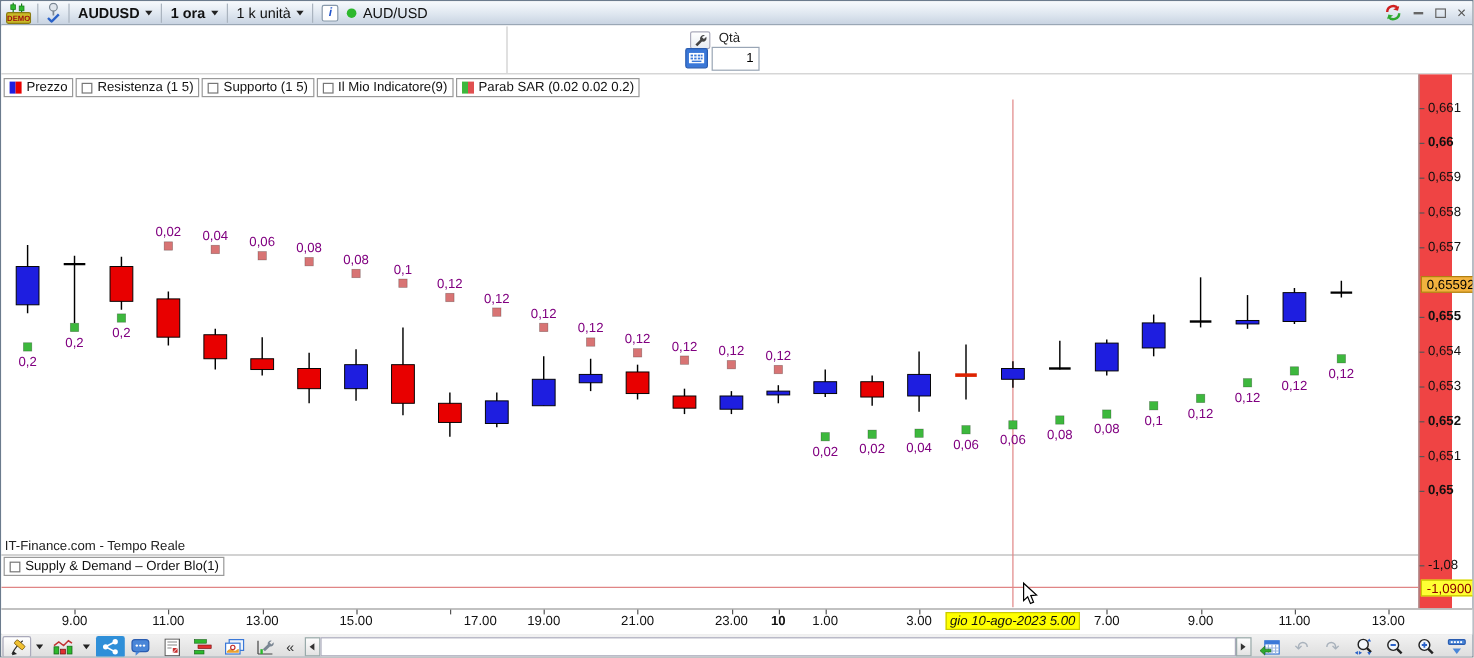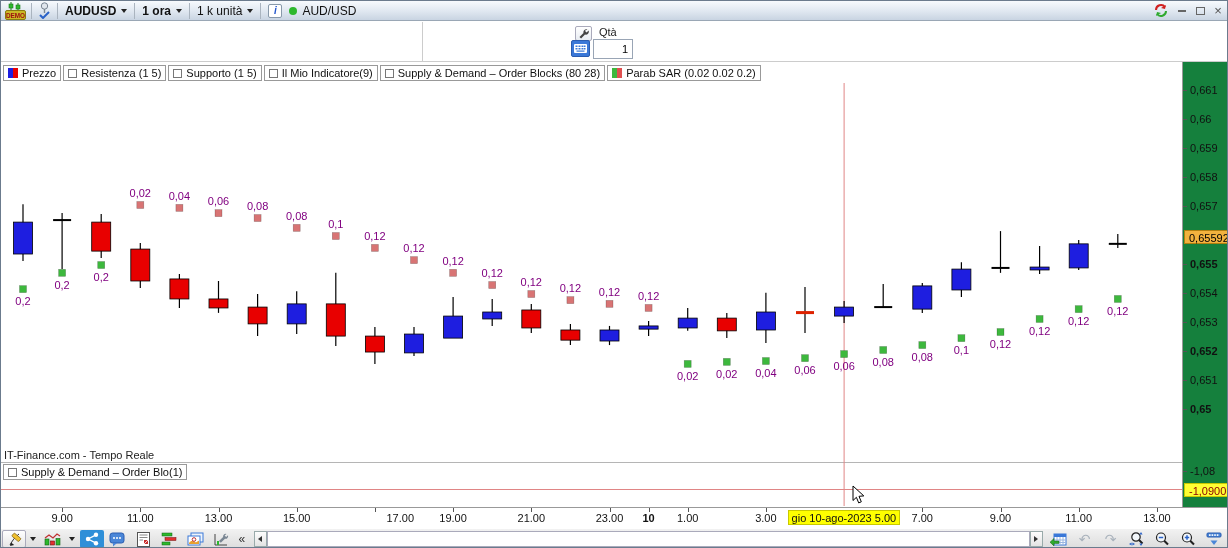--- a/index.html
+++ b/index.html
@@ -31,21 +31,21 @@
   #chart{position:absolute;left:0;top:60px;width:100%;height:467px;background:#fff;border-top:1px solid #ccc;}
   #legend-main{position:absolute;left:2px;top:3px;display:flex;gap:2px;z-index:11;}
   .chip{display:flex;align-items:center;gap:4px;border:1px solid #999;background:#fff;padding:1px 4px;height:16px;
     font-size:11px;color:#111;cursor:pointer;white-space:nowrap;}
   .chip .ck{width:9px;height:9px;border:1px solid #777;background:#fff;}
   .chip .ic2{width:10px;height:10px;display:flex;}
   .chip .ic2 i{flex:1;}
   #watermark{position:absolute;left:3px;top:387px;font-size:11px;color:#222;z-index:11;}
   #legend-lower{position:absolute;left:2px;top:402px;display:flex;z-index:11;align-items:center;}
   #sep-panels{position:absolute;left:0;top:400px;width:1181px;height:1px;background:#b5b5b5;}
-  #yaxis{position:absolute;left:1181px;top:0;width:47px;height:445px;border-left:1px solid #999;background:#15803d;z-index:10;cursor:n-resize;}
+  #yaxis{position:absolute;left:1181px;top:0;width:28px;height:445px;border-left:1px solid #999;background:#ef4444;z-index:10;cursor:n-resize;}
   .ylab{position:absolute;left:2px;height:12px;font-size:11px;color:#111;line-height:12px;white-space:nowrap;}
   .ylab:before{content:"";position:absolute;left:-2px;top:6px;width:4px;height:1px;background:#555;}
   .ylab span{padding-left:5px;}
   .ymark{position:absolute;left:1px;width:46px;height:14px;font-size:11px;line-height:14px;padding-left:4px;z-index:12;white-space:nowrap;}
   #xaxis{position:absolute;left:0;top:445px;width:1228px;height:22px;border-top:1px solid #999;background:#fff;z-index:10;cursor:e-resize;}
   .xlab{position:absolute;top:4px;width:64px;margin-left:-32px;text-align:center;font-size:11px;color:#111;white-space:nowrap;}
   .xtick{position:absolute;top:0;width:1px;height:4px;background:#555;}
   #date-marker{position:absolute;top:2px;height:15px;line-height:15px;background:#ffff00;border:1px solid #c9c900;
     font-size:11px;padding:0 3px;white-space:nowrap;z-index:13;color:#111;}
   #chart-svg{position:absolute;left:0;top:0;z-index:5;}
@@ -172,42 +172,38 @@
         </div>
         <div class="chip">
           <span class="ck"></span>
           <span>Supporto (1 5)</span>
         </div>
         <div class="chip">
           <span class="ck"></span>
           <span>Il Mio Indicatore(9)</span>
         </div>
         <div class="chip">
-          <span class="ck"></span>
-          <span>Supply &amp; Demand – Order Blocks (80 28)</span>
-        </div>
-        <div class="chip">
           <span class="ic2">
             <i style="background:#3db83d"></i>
             <i style="background:#e05050"></i>
           </span>
           <span>Parab SAR (0.02 0.02 0.2)</span>
         </div>
       </div>
     <div id="watermark">IT-Finance.com - Tempo Reale</div>
     <div id="sep-panels"></div>
     <div id="legend-lower">
         <div class="chip">
           <span class="ck"></span>
           <span>Supply &amp; Demand – Order Blo(1)</span>
         </div>
       </div>
     <div id="yaxis">
         <div class="ylab" style="top: 22px;"><span>0,661</span></div>
-        <div class="ylab" style="top: 51px; font-weight: normal;"><span>0,66</span></div>
+        <div class="ylab" style="top: 51px; font-weight: bold;"><span>0,66</span></div>
         <div class="ylab" style="top: 80px;"><span>0,659</span></div>
         <div class="ylab" style="top: 109px;"><span>0,658</span></div>
         <div class="ylab" style="top: 138px;"><span>0,657</span></div>
         <div class="ylab" style="top: 196px; font-weight: bold;"><span>0,655</span></div>
         <div class="ylab" style="top: 225px;"><span>0,654</span></div>
         <div class="ylab" style="top: 254px;"><span>0,653</span></div>
         <div class="ylab" style="top: 283px; font-weight: bold;"><span>0,652</span></div>
         <div class="ylab" style="top: 312px;"><span>0,651</span></div>
         <div class="ylab" style="top: 341px; font-weight: bold;"><span>0,65</span></div>
         <div class="ymark" style="top: 168.32px; background: rgb(242, 178, 62); border: 1px solid rgb(176, 127, 16);">0,65592</div>
@@ -238,21 +234,21 @@
         <div class="xtick" style="left: 764.9px;"></div>
         <div class="xlab" style="left: 764.9px;">3.00</div>
         <div class="xtick" style="left: 921.3px;"></div>
         <div class="xlab" style="left: 921.3px;">7.00</div>
         <div class="xtick" style="left: 999.5px;"></div>
         <div class="xlab" style="left: 999.5px;">9.00</div>
         <div class="xtick" style="left: 1077.7px;"></div>
         <div class="xlab" style="left: 1077.7px;">11.00</div>
         <div class="xtick" style="left: 1155.9px;"></div>
         <div class="xlab" style="left: 1155.9px;">13.00</div>
-        <div id="date-marker" style="left: 786.6px;">gio 10-ago-2023 5.00</div>
+        <div id="date-marker" style="left: 786.6px; font-style: italic;">gio 10-ago-2023 5.00</div>
       </div>
   </div>
 
   <svg id="chart-svg" width="1228" height="548">
       <line x1="843.1" y1="82" x2="843.1" y2="505" stroke="#e08585" stroke-width="1"></line>
       <line x1="0" y1="488.5" x2="1181" y2="488.5" stroke="#e08585" stroke-width="1"></line>
       <line x1="22" y1="203.13000000000085" x2="22" y2="259.96999999999974" stroke="#000" stroke-width="1.2"></line>
       <rect x="12.5" y="221.1099999999995" width="19" height="31.900000000002933" fill="#1e1ee0" stroke="#000" stroke-width="0.8"></rect>
       <line x1="61.1" y1="212.12000000000177" x2="61.1" y2="268.0900000000014" stroke="#000" stroke-width="1.2"></line>
       <line x1="52.1" y1="219.08000000000231" x2="70.1" y2="219.08000000000231" stroke="#000000" stroke-width="2"></line>

